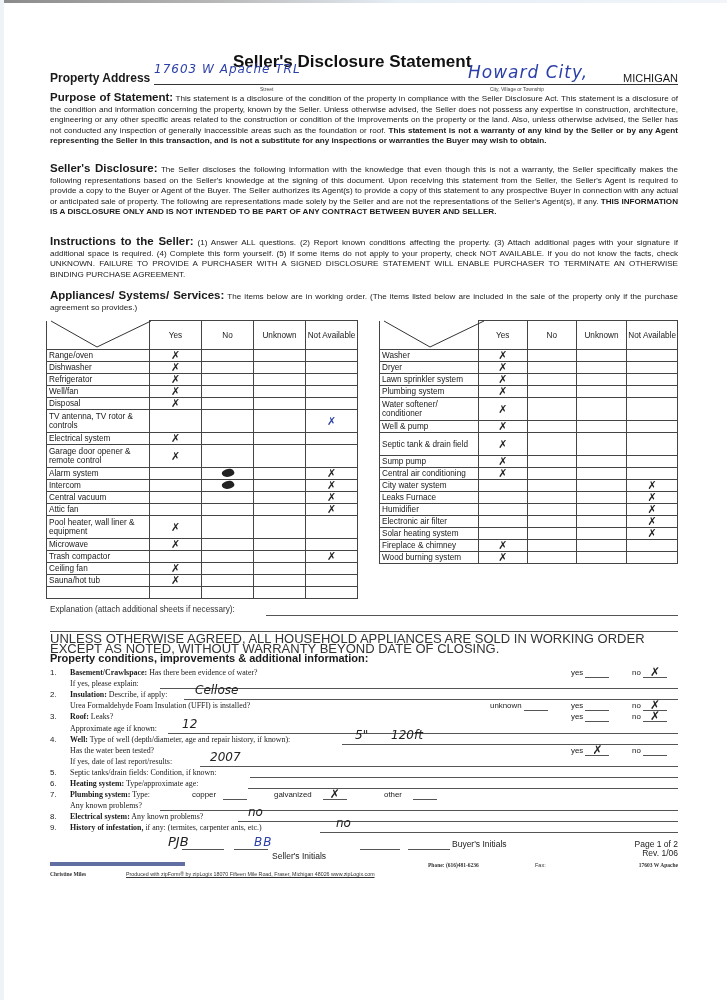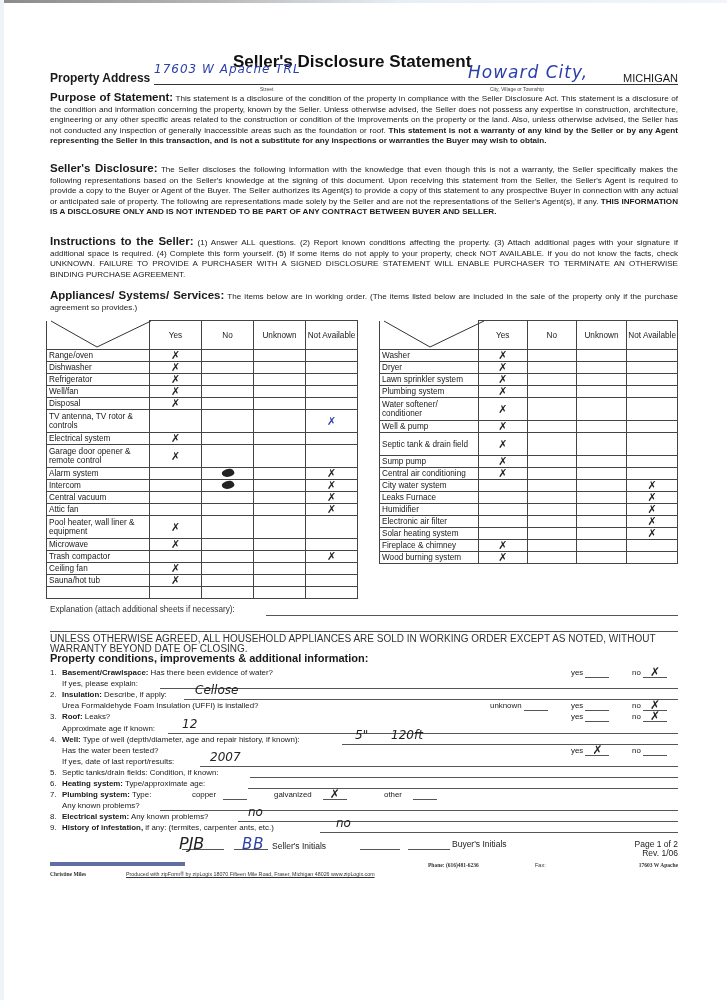--- a/index.html
+++ b/index.html
@@ -34,26 +34,26 @@
   .tbl td.c { width: 47px; text-align: center; font-family: "DejaVu Sans", sans-serif; font-style: italic; font-size: 11px; color: #222; }
   .tbl td.c.blue { color: #2b3fa8; }
   .tbl tr.tall td { height: 22px; }
   .tbl th { border: 1px solid #444; font-weight: normal; font-size: 8.2px; height: 28px; text-align: center; padding: 0; line-height: 9px; }
   .tbl th.corner { border: 1px solid #444; border-top: none; position: relative; }
   .tbl th.corner svg { position: absolute; left: 0; top: -4px; }
 
   .expl { position: absolute; left: 0; top: 605px; font-size: 8.2px; color: #333; }
   .expl-line { position: absolute; left: 216px; top: 615px; width: 412px; border-top: 1px solid #555; }
   .expl-line2 { position: absolute; left: 0; top: 631px; width: 628px; border-top: 1px solid #555; }
-  .unless { position: absolute; left: 0; top: 634px; width: 628px; font-size: 10px; line-height: 10px; color: #333; }
+  .unless { position: absolute; left: 0; top: 634px; width: 628px; font-size: 13px; line-height: 10px; color: #333; }
 
   .prop-h { position: absolute; left: 0; top: 652px; font-size: 11px; font-weight: bold; }
   .q { position: absolute; left: 0; width: 628px; font-size: 7.9px; height: 11px; line-height: 11px; }
   .q .num { position: absolute; left: 0; }
-  .q .txt { position: absolute; left: 12px; }
+  .q .txt { position: absolute; left: 20px; font-family: Liberation Serif, serif; }
   .q .fill { position: absolute; border-bottom: 1px solid #555; height: 10px; }
   .q .yn { position: absolute; }
   .q .blank { display: inline-block; border-bottom: 1px solid #555; width: 24px; height: 9px; vertical-align: bottom; text-align: center; }
   .q .mark { font-family: "DejaVu Sans", sans-serif; font-style: italic; font-size: 12px; line-height: 9px; color: #222; }
   .q .hwv { position: absolute; font-family: "DejaVu Sans", sans-serif; font-style: italic; font-size: 12px; color: #222; top: -4px; }
 
   .sig { position: absolute; left: 0; top: 838px; width: 628px; height: 14px; font-size: 8.5px; }
   .sig .blank { position: absolute; border-bottom: 1px solid #555; height: 11px; }
   .pageno { position: absolute; right: 0; top: 840px; font-size: 8.5px; text-align: right; line-height: 9px; }
   .foot { position: absolute; left: 0; top: 862px; width: 628px; font-size: 5.5px; color: #333; }
@@ -470,24 +470,24 @@
 
   <div class="q" style="top:822px">
     <span class="num">9.</span>
     <span class="txt"><b>History of infestation,</b> <span>if any: (termites, carpenter ants, etc.)</span></span>
     <span class="fill" style="left:270px; width:358px"></span>
     <span class="hwv" style="left:286px">no</span>
   </div>
 
   <div class="sig">
     <span class="blank" style="left:132px; width:42px"></span>
-    <span class="hwk" style="position:absolute; left:129px; top:-4px; font-size:16px">PJB</span>
+    <span class="hwk" style="position:absolute; left:118px; top:-4px; font-size:13px">PJB</span>
     <span class="blank" style="left:184px; width:34px"></span>
-    <span class="hw" style="position:absolute; left:192px; top:-3px; font-size:15px">BB</span>
-    <span style="position:absolute; left:222px; top:3px">Seller's Initials</span>
+    <span class="hw" style="position:absolute; left:204px; top:-3px; font-size:12px">BB</span>
+    <span style="position:absolute; left:222px; top:13px">Seller's Initials</span>
     <span class="blank" style="left:310px; width:40px"></span>
     <span class="blank" style="left:358px; width:42px"></span>
     <span style="position:absolute; left:402px; top:1px">Buyer's Initials</span>
   </div>
   <div class="pageno">
     <div>Page 1 of 2</div>
     <div>Rev. 1/06</div>
   </div>
 
   <div class="redact"></div>

